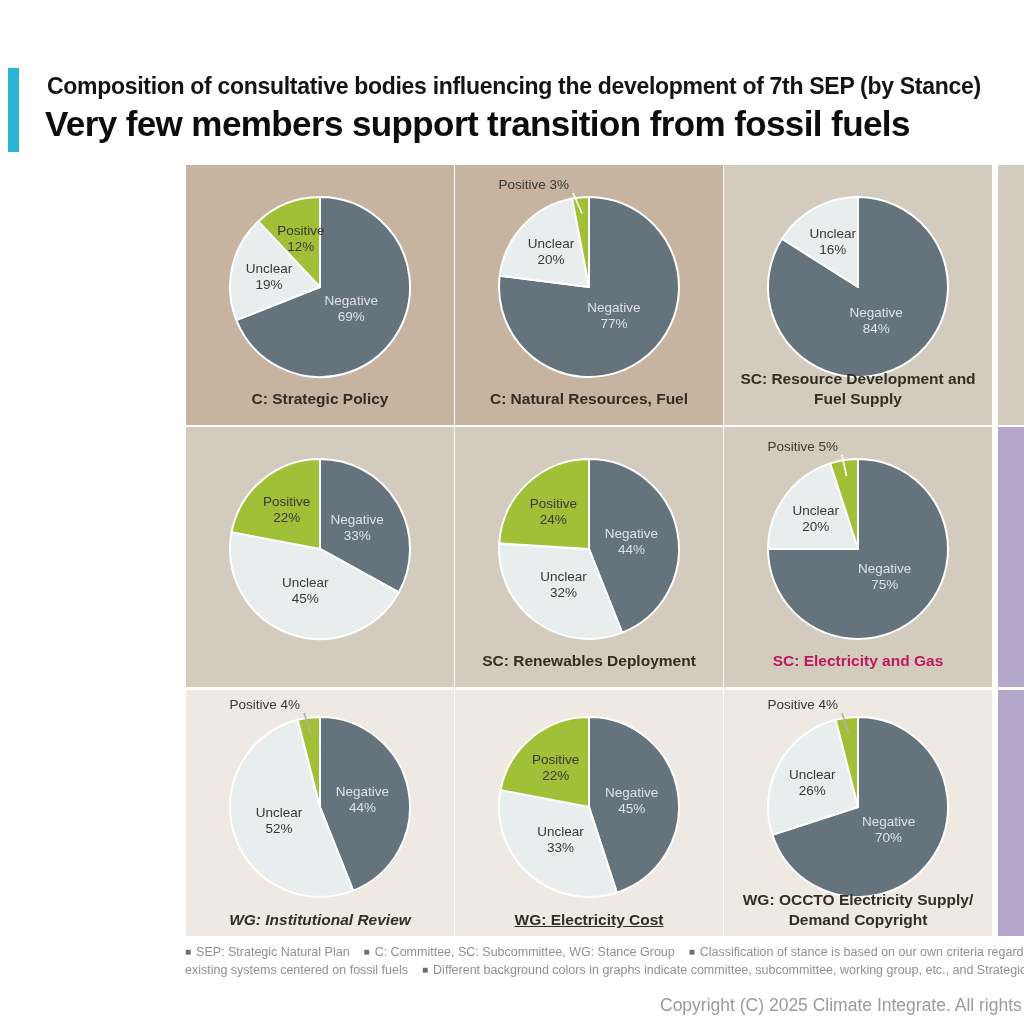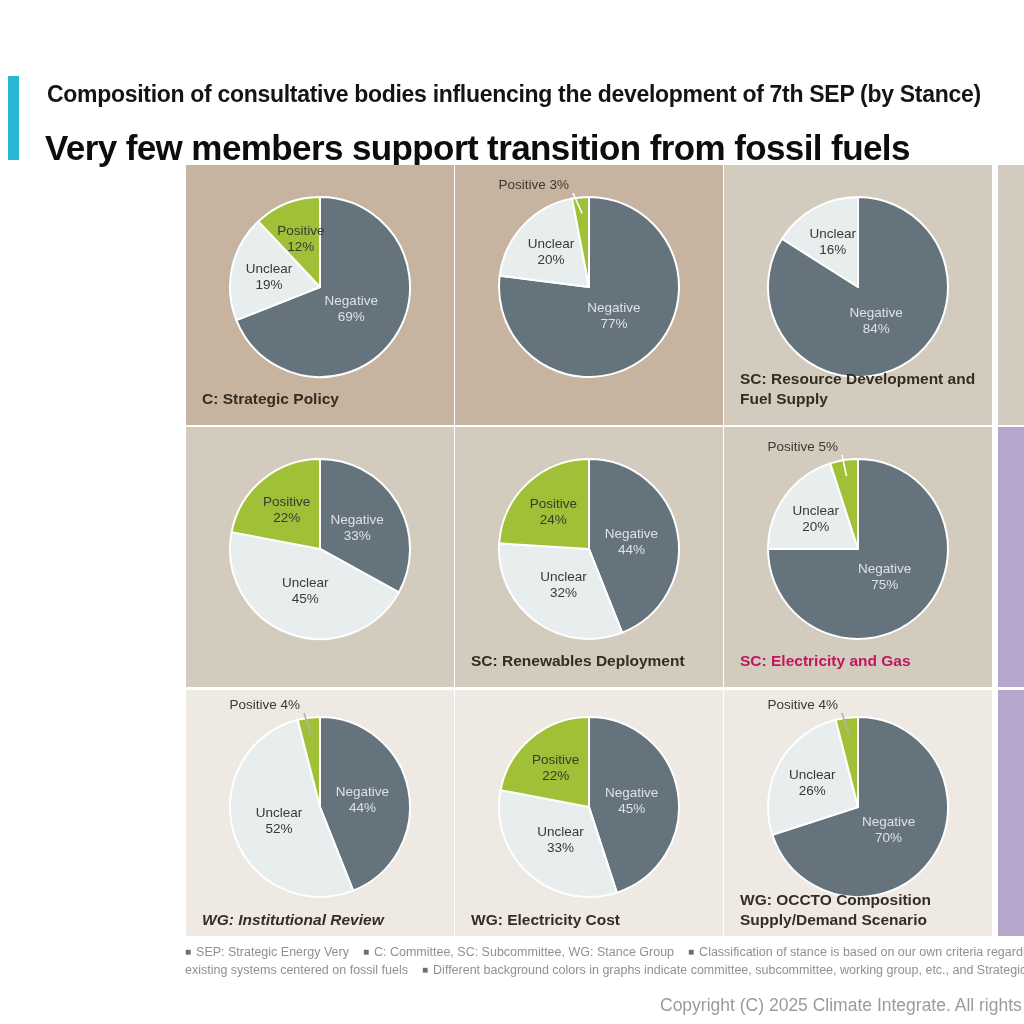--- a/index.html
+++ b/index.html
@@ -1,34 +1,34 @@
 <!DOCTYPE html>
 <html><head>
 <meta charset="utf-8">
 <style>
   html,body{margin:0;padding:0;}
   body{
     width:1024px;height:1024px;overflow:hidden;position:relative;
     background:#ffffff;font-family:"Liberation Sans",sans-serif;
   }
-  .header{position:absolute;left:0;top:12px;width:868px;height:160px;}
+  .header{position:absolute;left:0;top:4px;width:868px;height:160px;}
   .accent-bar{position:absolute;left:8px;top:64px;width:11px;height:84px;}
   .kicker{
     position:absolute;left:47px;top:69px;font-size:23px;font-weight:700;
     color:#141414;letter-spacing:-0.3px;white-space:nowrap;
   }
   .headline{
     position:absolute;left:45px;top:100px;font-size:35px;font-weight:800;
-    color:#0d0d0d;letter-spacing:-0.6px;white-space:nowrap;margin-top:16px;
+    color:#0d0d0d;letter-spacing:-0.6px;white-space:nowrap;
   }
   .grid{position:absolute;left:186px;top:165px;width:838px;height:772px;}
   .cell{position:absolute;}
   .cell svg{position:absolute;left:0;top:0;}
   .cell-title{
-    position:absolute;left:16px;right:16px;
+    position:absolute;left:16px;right:16px;text-align:center;
     font-size:15.5px;font-weight:700;color:#352c22;line-height:1.3;
   }
   .slice-label{font-size:13.5px;font-family:"Liberation Sans",sans-serif;}
   .footnotes{position:absolute;left:185px;top:943px;width:860px;
     font-size:12.5px;color:#909090;line-height:17px;}
   .fn-line{white-space:nowrap;}
   .fn-bullet{color:#6d6d72;font-size:10px;margin:0 5px 0 14px;vertical-align:1px;}
   .fn-bullet.first{margin-left:0;}
   .copyright{
     position:absolute;left:660px;top:995px;font-size:17.5px;color:#9b9b9b;
@@ -60,20 +60,21 @@
       <div class="cell" style="left: 269px; top: 0px; width: 268px; height: 260px; background: rgb(198, 180, 160);">
         <svg width="268" height="260">
           <path d="M134,122 L134.00,32.00 A90,90 0 1 1 44.71,110.72 Z" fill="#65737d" stroke="#ffffff" stroke-width="2" stroke-linejoin="round"></path>
           <text x="158.99758850923405" y="147.35419843203138" text-anchor="middle" fill="#dde2e4" class="slice-label"><tspan x="158.99758850923405">Negative</tspan><tspan x="158.99758850923405" dy="16">77%</tspan></text>
           <path d="M134,122 L44.71,110.72 A90,90 0 0 1 117.14,33.59 Z" fill="#e8eded" stroke="#ffffff" stroke-width="2" stroke-linejoin="round"></path>
           <text x="95.94783764860232" y="83.26664107052247" text-anchor="middle" fill="#3a3933" class="slice-label"><tspan x="95.94783764860232">Unclear</tspan><tspan x="95.94783764860232" dy="16">20%</tspan></text>
           <path d="M134,122 L117.14,33.59 A90,90 0 0 1 134.00,32.00 Z" fill="#a0c037" stroke="#ffffff" stroke-width="2" stroke-linejoin="round"></path>
           <line x1="118" y1="28" x2="127.1" y2="48.5" stroke="#ffffff" stroke-width="1.6"></line>
           <text x="114" y="24" text-anchor="end" fill="#3a3933" class="slice-label">Positive 3%</text>
         </svg>
+        <div class="cell-title" style="bottom: 16px; color: rgb(53, 44, 34);">C: Natural Resources, Fuel</div>
       </div>
       <div class="cell" style="left: 538px; top: 0px; width: 268px; height: 260px; background: rgb(211, 203, 189);">
         <svg width="268" height="260">
           <path d="M134,122 L134.00,32.00 A90,90 0 1 1 58.01,73.78 Z" fill="#65737d" stroke="#ffffff" stroke-width="2" stroke-linejoin="round"></path>
           <text x="152.21028888104485" y="152.12439250565802" text-anchor="middle" fill="#dde2e4" class="slice-label"><tspan x="152.21028888104485">Negative</tspan><tspan x="152.21028888104485" dy="16">84%</tspan></text>
           <path d="M134,122 L58.01,73.78 A90,90 0 0 1 134.00,32.00 Z" fill="#e8eded" stroke="#ffffff" stroke-width="2" stroke-linejoin="round"></path>
           <text x="108.85245821189042" y="73.25679130171035" text-anchor="middle" fill="#3a3933" class="slice-label"><tspan x="108.85245821189042">Unclear</tspan><tspan x="108.85245821189042" dy="16">16%</tspan></text>
         </svg>
         <div class="cell-title" style="bottom: 16px; color: rgb(53, 44, 34);">SC: Resource Development and Fuel Supply</div>
       </div>
@@ -124,38 +125,38 @@
       </div>
       <div class="cell" style="left: 269px; top: 525px; width: 268px; height: 246px; background: rgb(238, 233, 226);">
         <svg width="268" height="246">
           <path d="M134,117 L134.00,27.00 A90,90 0 0 1 161.81,202.60 Z" fill="#65737d" stroke="#ffffff" stroke-width="2" stroke-linejoin="round"></path>
           <text x="176.66813631370997" y="107.24203111026202" text-anchor="middle" fill="#dde2e4" class="slice-label"><tspan x="176.66813631370997">Negative</tspan><tspan x="176.66813631370997" dy="16">45%</tspan></text>
           <path d="M134,117 L161.81,202.60 A90,90 0 0 1 45.59,100.14 Z" fill="#e8eded" stroke="#ffffff" stroke-width="2" stroke-linejoin="round"></path>
           <text x="105.43132741801824" y="146.40479820803586" text-anchor="middle" fill="#3a3933" class="slice-label"><tspan x="105.43132741801824">Unclear</tspan><tspan x="105.43132741801824" dy="16">33%</tspan></text>
           <path d="M134,117 L45.59,100.14 A90,90 0 0 1 134.00,27.00 Z" fill="#a0c037" stroke="#ffffff" stroke-width="2" stroke-linejoin="round"></path>
           <text x="100.7264677351184" y="73.77920872710379" text-anchor="middle" fill="#3a3933" class="slice-label"><tspan x="100.7264677351184">Positive</tspan><tspan x="100.7264677351184" dy="16">22%</tspan></text>
         </svg>
-        <div class="cell-title" style="bottom: 6px; color: rgb(53, 44, 34);">WG: Electricity Cost</div>
+        <div class="cell-title" style="bottom: 6px; color: rgb(53, 44, 34); text-decoration: underline;">WG: Electricity Cost</div>
       </div>
       <div class="cell" style="left: 538px; top: 525px; width: 268px; height: 246px; background: rgb(238, 233, 226);">
         <svg width="268" height="246">
           <path d="M134,117 L134.00,27.00 A90,90 0 1 1 48.40,144.81 Z" fill="#65737d" stroke="#ffffff" stroke-width="2" stroke-linejoin="round"></path>
           <text x="164.58084238737302" y="136.21828253665547" text-anchor="middle" fill="#dde2e4" class="slice-label"><tspan x="164.58084238737302">Negative</tspan><tspan x="164.58084238737302" dy="16">70%</tspan></text>
           <path d="M134,117 L48.40,144.81 A90,90 0 0 1 111.62,29.83 Z" fill="#e8eded" stroke="#ffffff" stroke-width="2" stroke-linejoin="round"></path>
           <text x="88.25679130171031" y="88.85245821189048" text-anchor="middle" fill="#3a3933" class="slice-label"><tspan x="88.25679130171031">Unclear</tspan><tspan x="88.25679130171031" dy="16">26%</tspan></text>
           <path d="M134,117 L111.62,29.83 A90,90 0 0 1 134.00,27.00 Z" fill="#a0c037" stroke="#ffffff" stroke-width="2" stroke-linejoin="round"></path>
           <line x1="118" y1="23" x2="124.8" y2="43.8" stroke="#b5b1a8" stroke-width="1.6"></line>
           <text x="114" y="19" text-anchor="end" fill="#3a3933" class="slice-label">Positive 4%</text>
         </svg>
-        <div class="cell-title" style="bottom: 6px; color: rgb(53, 44, 34);">WG: OCCTO Composition Supply/​Demand Scenario</div>
+        <div class="cell-title" style="bottom: 6px; color: rgb(53, 44, 34);">WG: OCCTO Electricity Supply/​Demand Copyright</div>
       </div>
       <div class="cell" style="left: 812px; top: 0px; width: 26px; height: 260px; background: rgb(211, 203, 189);"></div>
       <div class="cell" style="left: 812px; top: 262px; width: 26px; height: 260px; background: rgb(181, 167, 203);"></div>
       <div class="cell" style="left: 812px; top: 525px; width: 26px; height: 246px; background: rgb(181, 167, 203);"></div>
     </div>
 
   <div id="footnotes" class="footnotes">
-      <div class="fn-line"><span class="fn-bullet first">■</span><span>SEP: Strategic Energy Very</span><span class="fn-bullet">■</span><span>C: Committee, SC: Subcommittee, WG: Stance Group</span><span class="fn-bullet">■</span><span>Classification of stance is based on our own criteria regarding a me</span></div>
+      <div class="fn-line"><span class="fn-bullet first">■</span><span>SEP: Strategic Natural Plan</span><span class="fn-bullet">■</span><span>C: Committee, SC: Subcommittee, WG: Stance Group</span><span class="fn-bullet">■</span><span>Classification of stance is based on our own criteria regarding a me</span></div>
       <div class="fn-line"><span>existing systems centered on fossil fuels</span><span class="fn-bullet">■</span><span>Different background colors in graphs indicate committee, subcommittee, working group, etc., and Strategic Energy</span></div>
     </div>
 
   <div class="copyright">Copyright (C) 2025 Climate Integrate. All rights rese</div>
 </div>
 
 </body></html>

